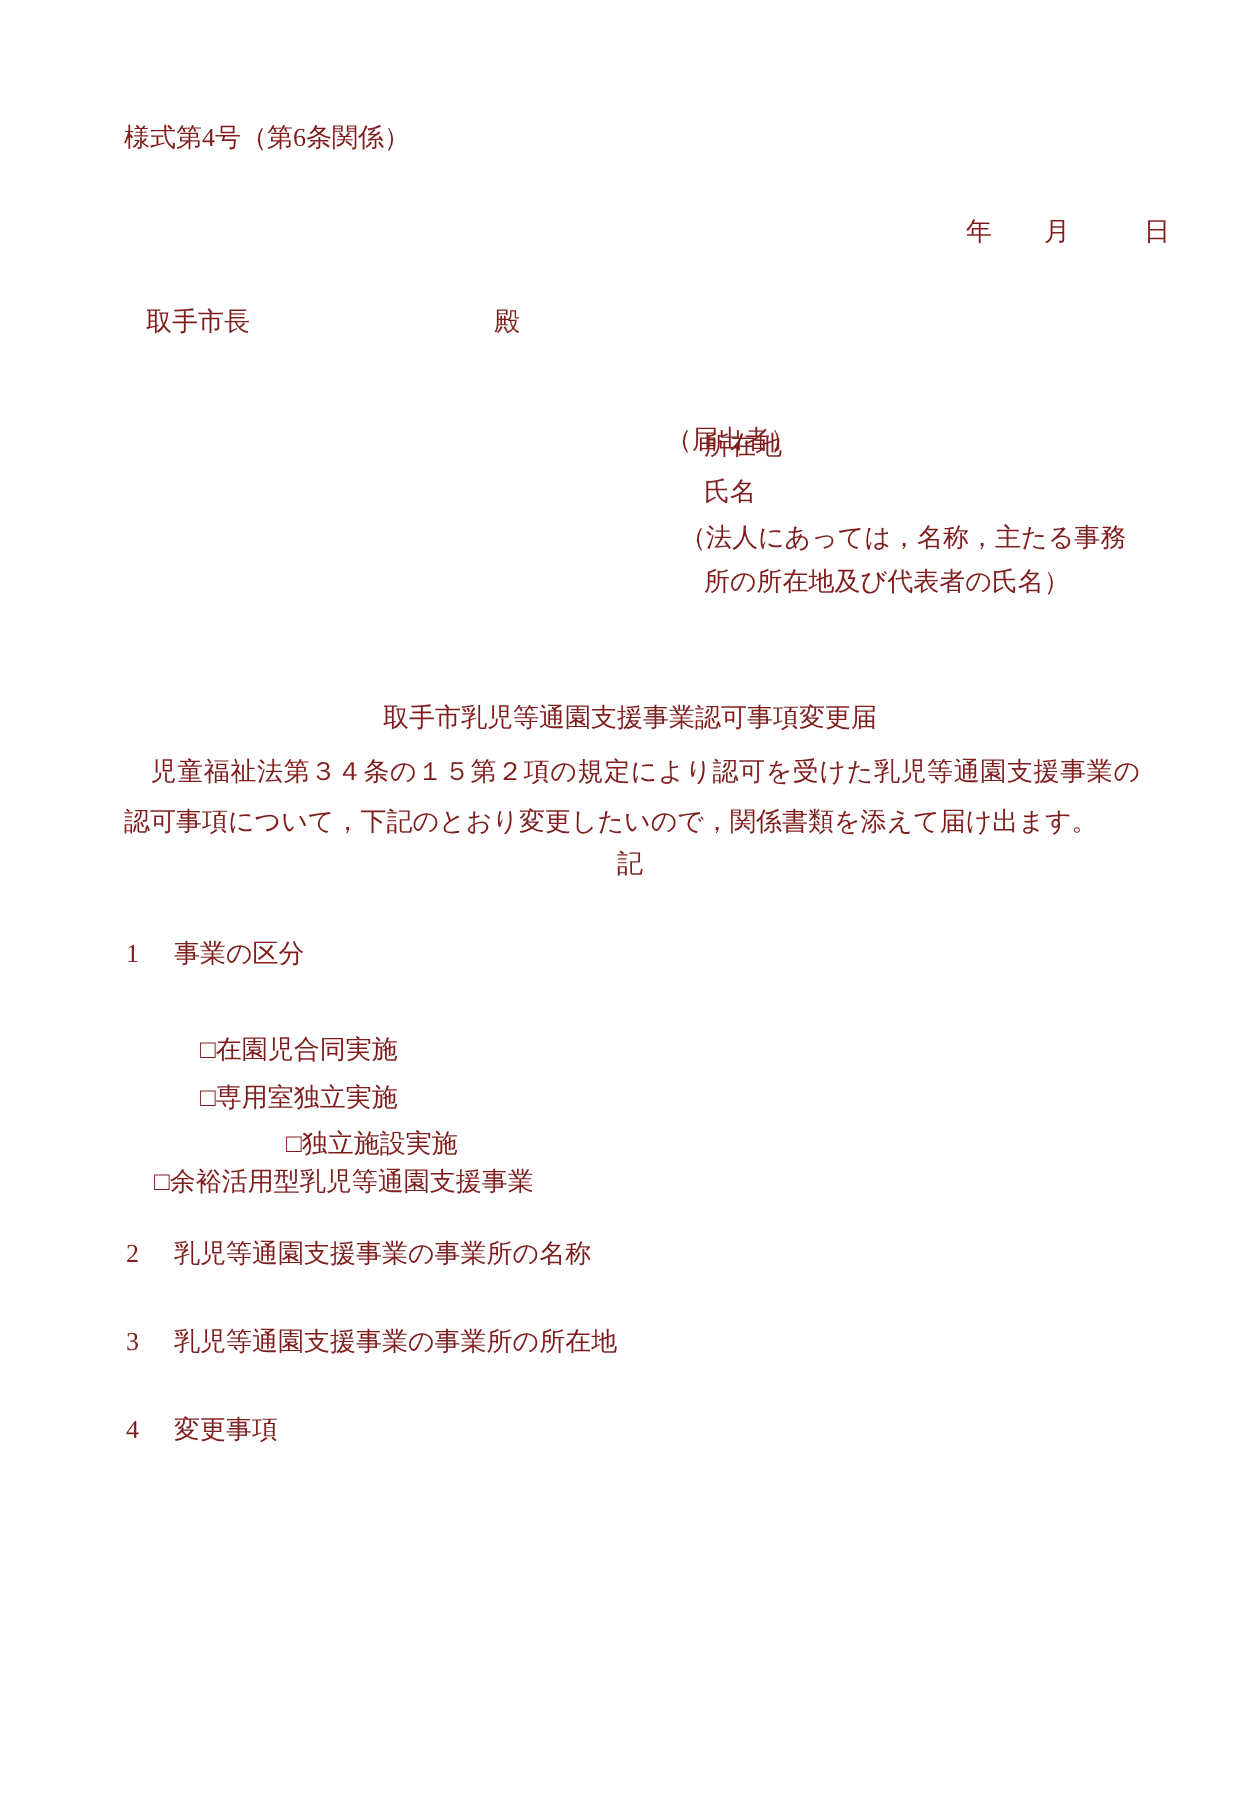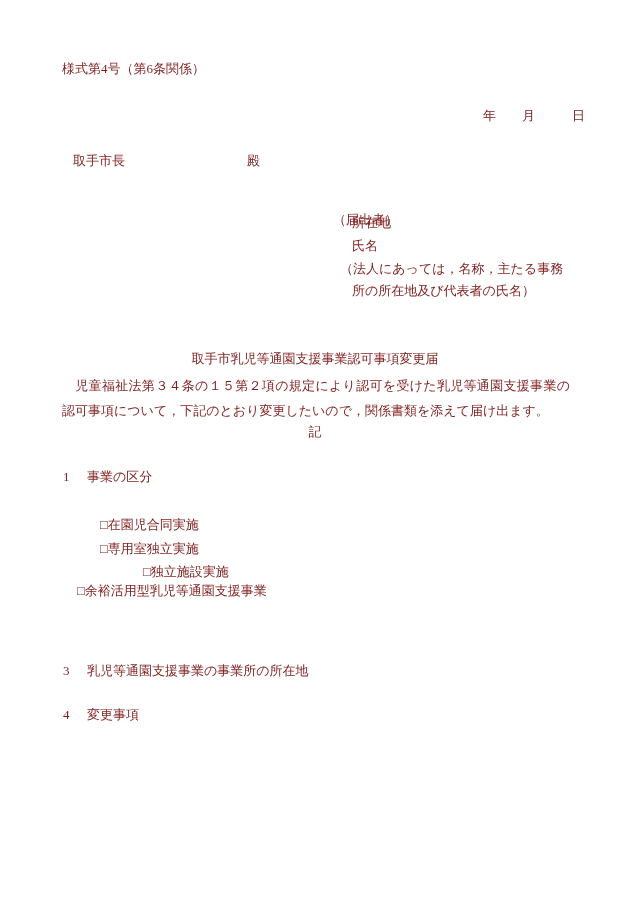--- a/index.html
+++ b/index.html
@@ -78,20 +78,23 @@
   <div class="abs" style="left:100px; top:540px;">
     <span class="cb">□</span><span>専用室独立実施</span>
   </div>
   <div class="abs" style="left:100px; top:563px;padding-left:43px;">
     <span class="cb">□</span><span>独立施設実施</span>
   </div>
   <div class="abs" style="left:77px; top:582px;">
     <span class="cb">□</span><span>余裕活用型乳児等通園支援事業</span>
   </div>
 
+  <div class="abs" style="left:63px; top:618px;">
+    <span class="sec-num">2</span><span>乳児等通園支援事業の事業所の名称</span>
+  </div>
 
   <div class="abs" style="left:63px; top:662px;">
     <span class="sec-num">3</span><span>乳児等通園支援事業の事業所の所在地</span>
   </div>
 
   <div class="abs" style="left:63px; top:706px;">
     <span class="sec-num">4</span><span>変更事項</span>
   </div>
 
 </div>

